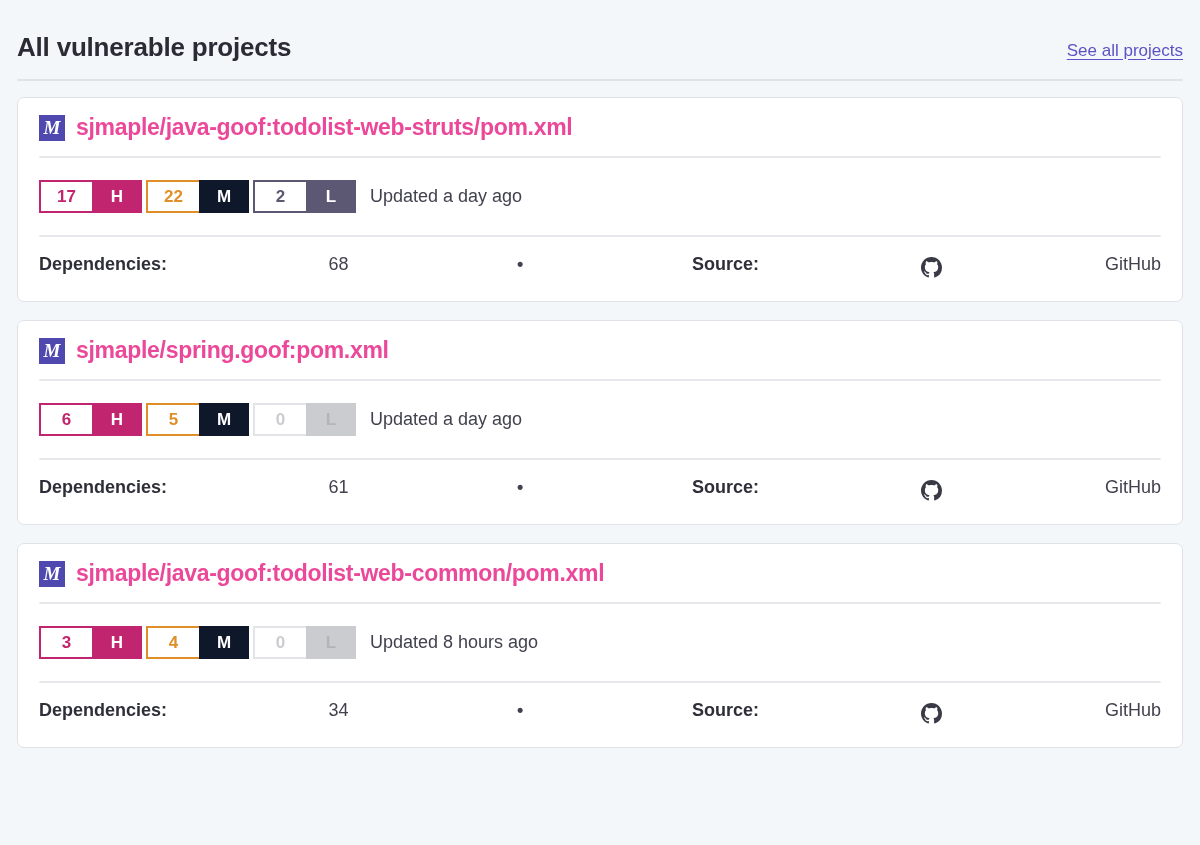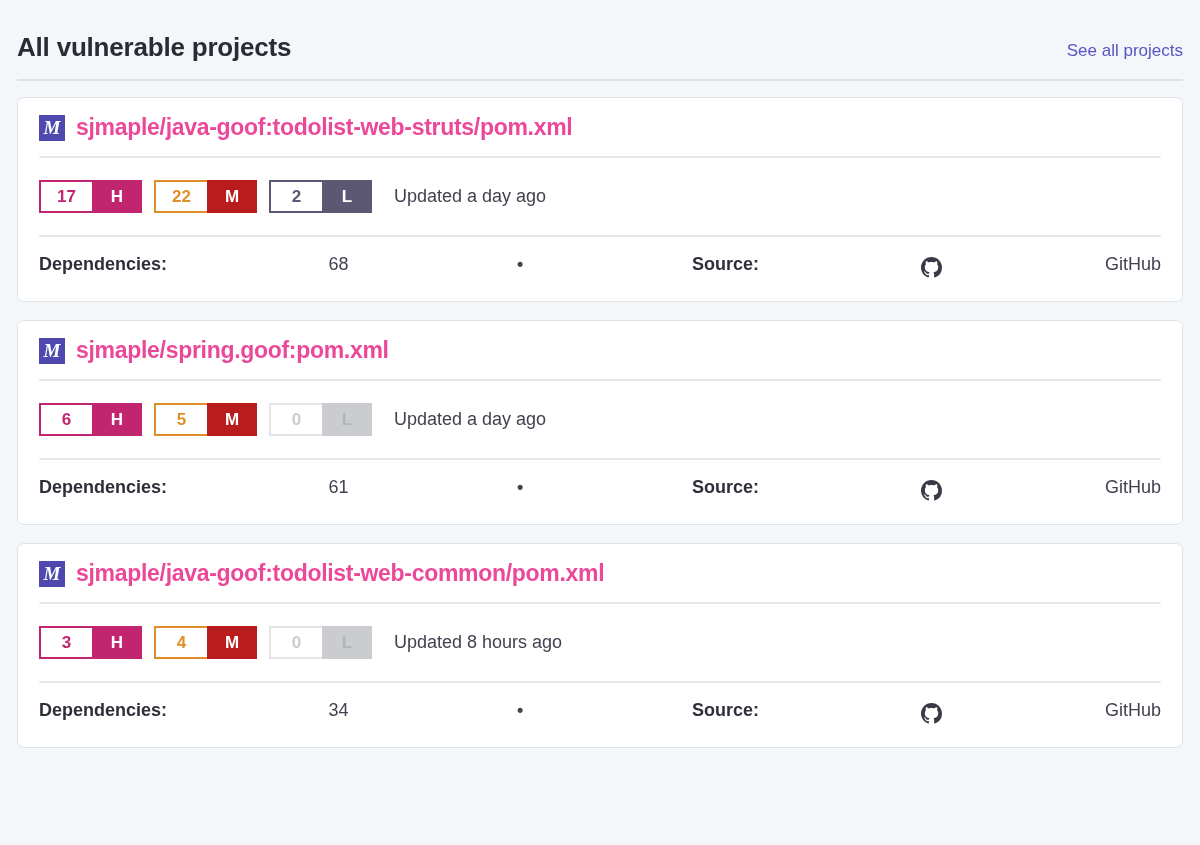--- a/index.html
+++ b/index.html
@@ -29,20 +29,21 @@
   }
   .page-title {
     font-size: 26px;
     font-weight: bold;
     color: #2b2b35;
     letter-spacing: -0.2px;
   }
   .see-all-link {
     font-size: 17px;
     color: #5b52c6;
+    text-decoration: underline;
     text-underline-offset: 3px;
     cursor: pointer;
     white-space: nowrap;
   }
   .header-rule {
     height: 2px;
     background: #dfe3e8;
     border-radius: 1px;
     margin-bottom: 16px;
   }
@@ -90,21 +91,21 @@
   .card-divider {
     height: 2px;
     background: #e6e8ec;
     border-radius: 1px;
   }
 
   
   .severity-row {
     display: flex;
     align-items: center;
-    gap: 12px;
+    gap: 4px;
     padding: 22px 0 22px 0;
   }
 
   .sev-badge {
     display: flex;
     align-items: stretch;
     height: 33px;
     flex: 0 0 auto;
   }
   .sev-count {
@@ -123,21 +124,21 @@
     align-items: center;
     justify-content: center;
     color: #ffffff;
     font-size: 17px;
     font-weight: bold;
   }
 
   .sev-badge.high  { background: #c2256f; }
   .sev-badge.high .sev-count  { color: #c2256f; border: 2px solid #c2256f; border-right: none; }
 
-  .sev-badge.medium { background: #b91c1c; }
+  .sev-badge.medium { background: #0f172a; }
   .sev-badge.medium .sev-count { color: #e08f28; border: 2px solid #e08f28; border-right: none; }
 
   .sev-badge.low { background: #5c5874; }
   .sev-badge.low .sev-count { color: #5c5874; border: 2px solid #5c5874; border-right: none; }
 
   .sev-badge.empty { background: #cbccd0; }
   .sev-badge.empty .sev-count { color: #cbccd0; border: 2px solid #e3e4e7; border-right: none; background:#fff; }
   .sev-badge.empty .sev-letter { color: #b3b4b9; }
 
   .updated-text {

